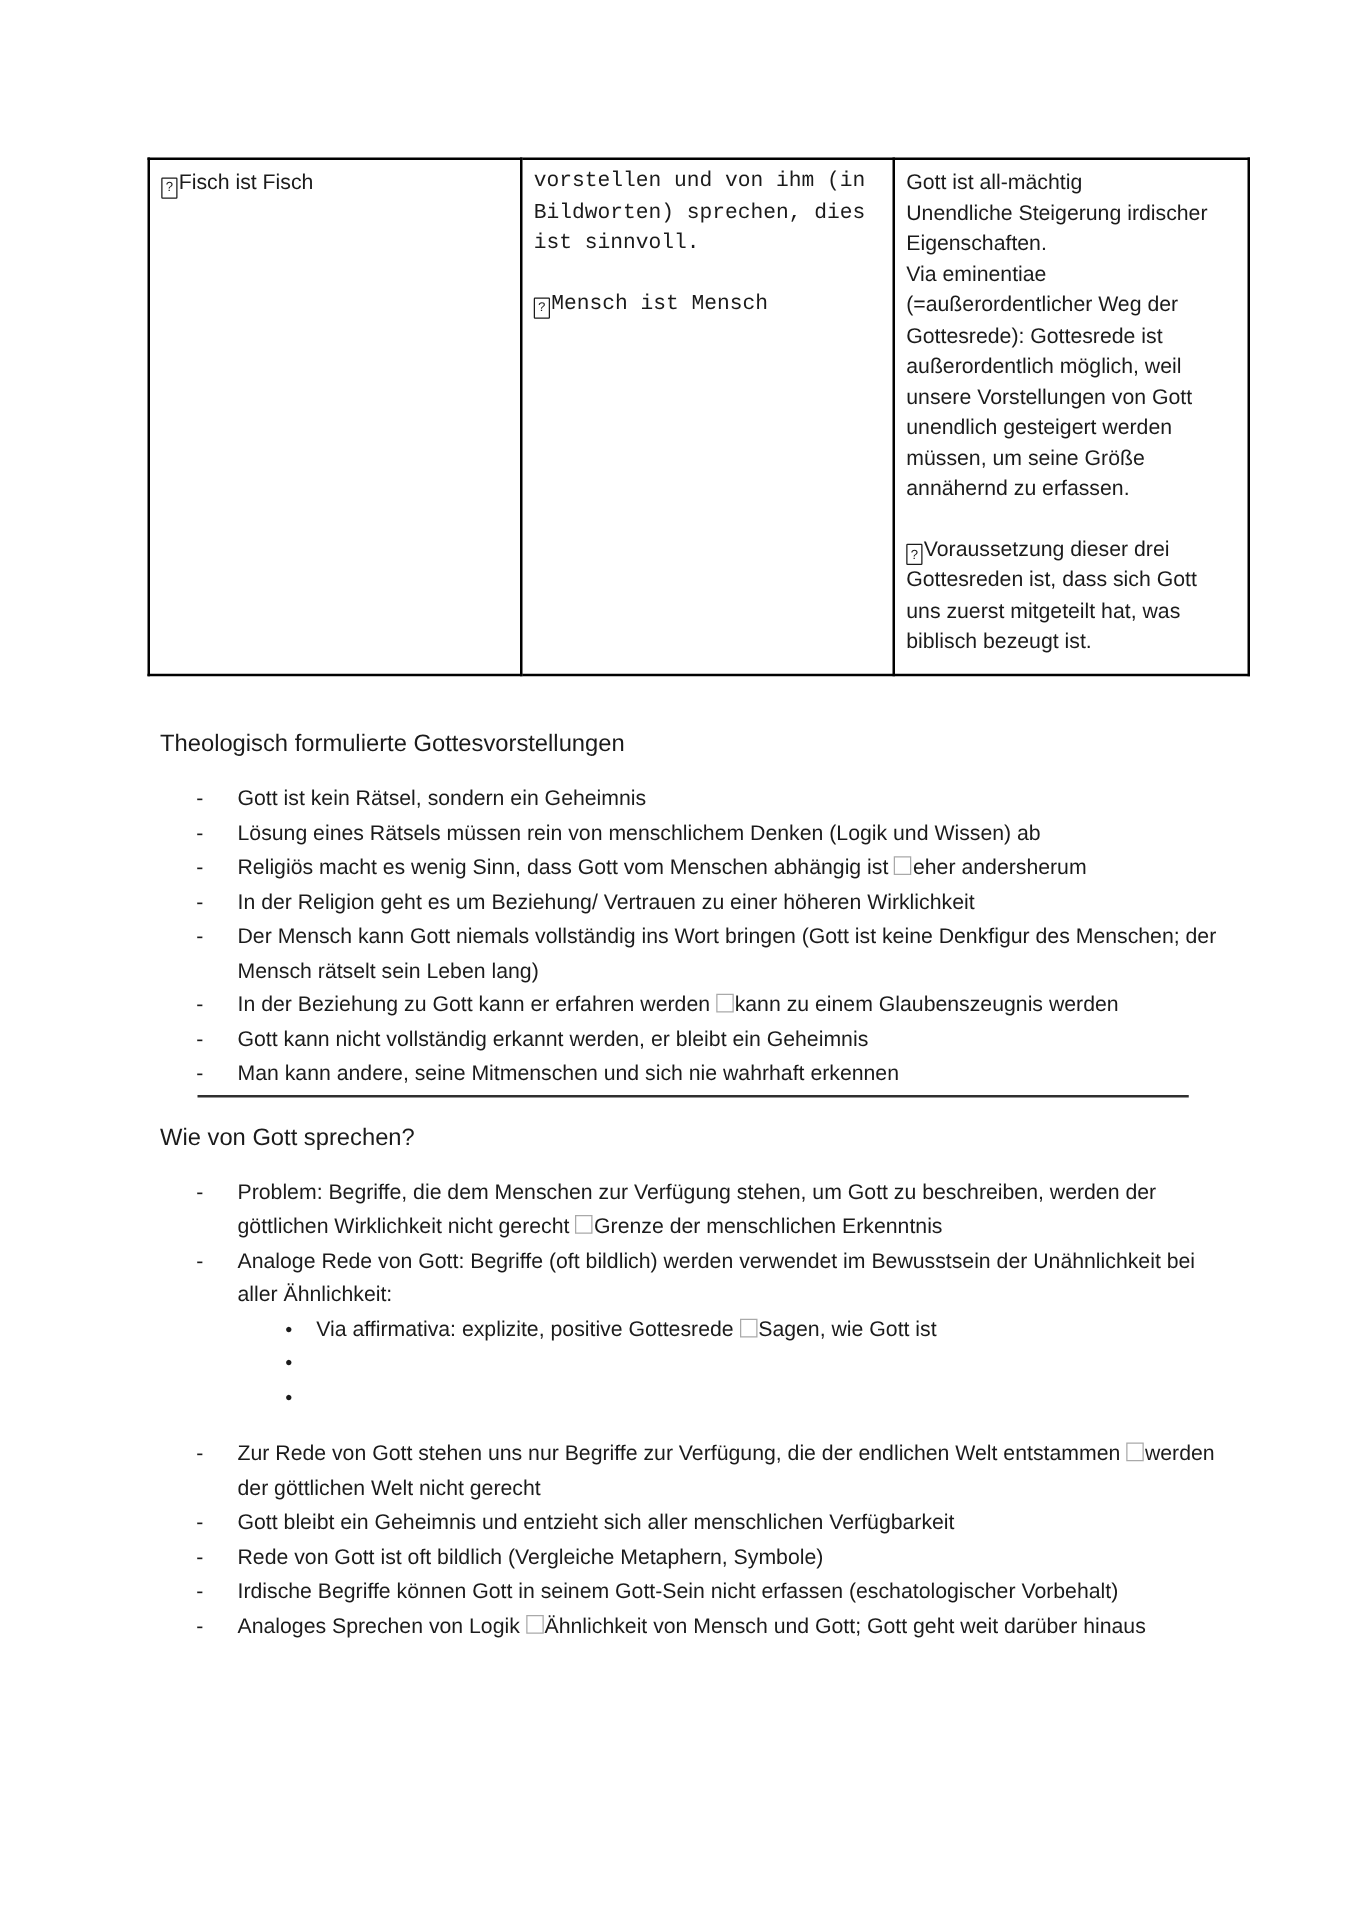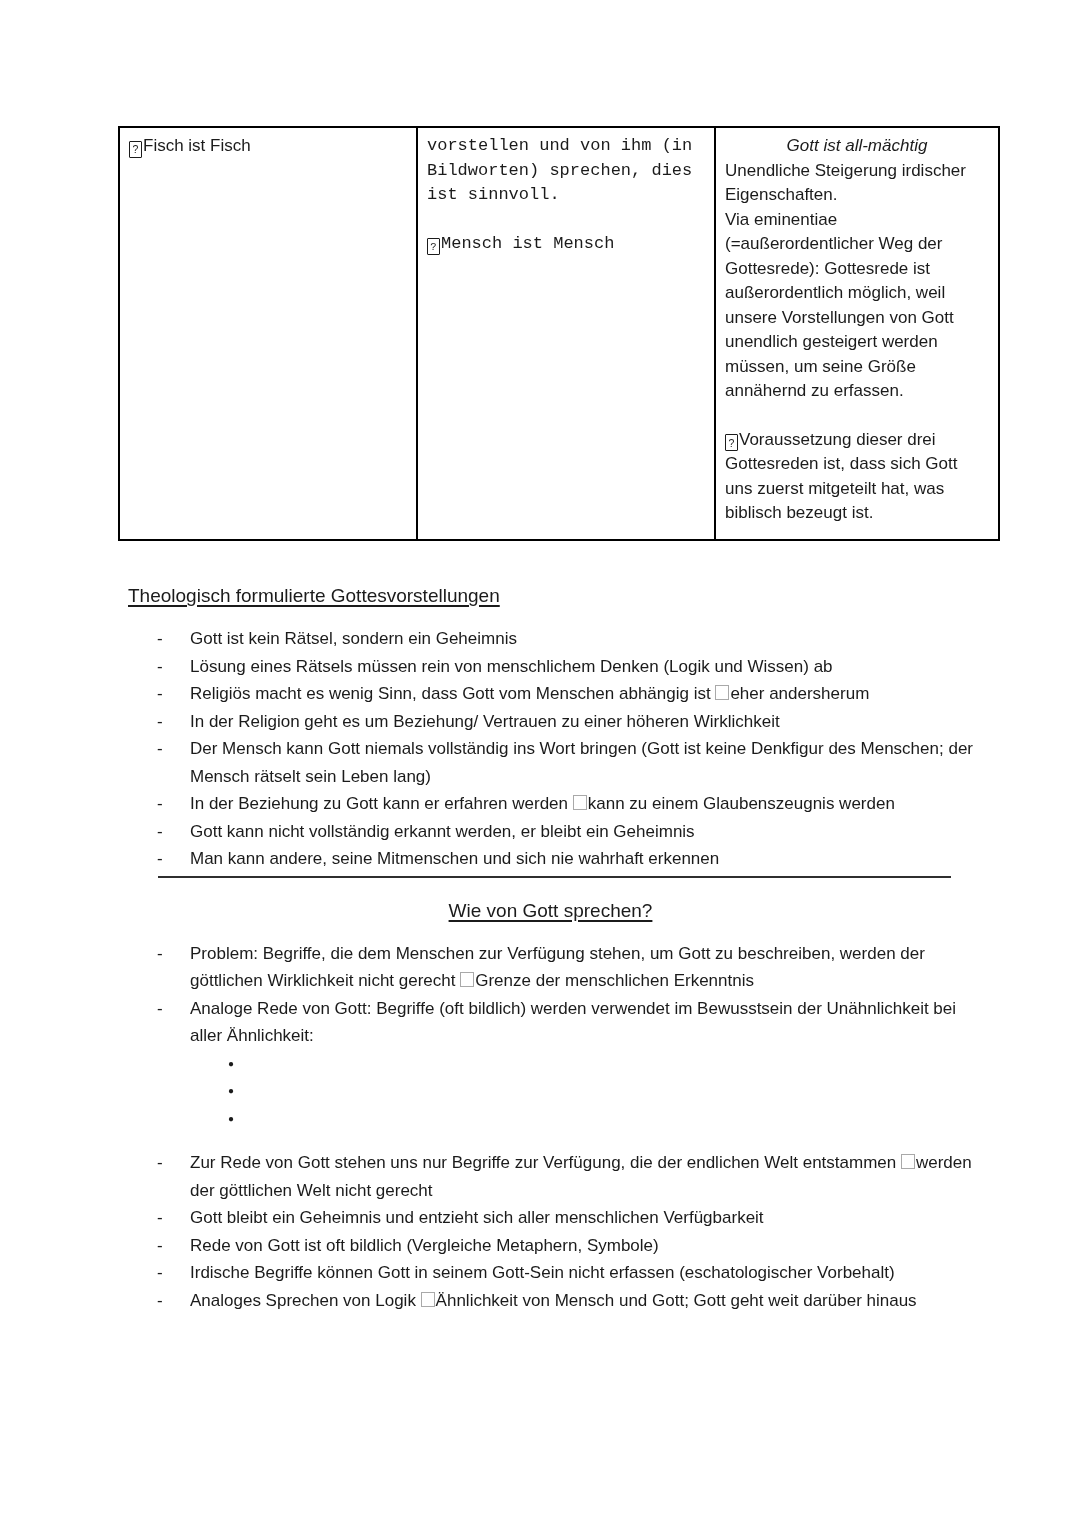--- a/index.html
+++ b/index.html
@@ -9,35 +9,35 @@
   
   table.doc-table{position:absolute;left:118px;top:126px;width:820px;height:415px;
         border-collapse:collapse;table-layout:fixed;}
   table.doc-table td{border:2px solid #000;vertical-align:top;
         font-size:17px;line-height:24.5px;padding:6px 9px 8px 9px;}
   td.c1{width:278px;padding-top:32px;}
   td.c2{width:278px;font-family:Liberation Mono, monospace;}
   td.c3{width:264px;padding-top:31px;}
   .para{margin:0;}
   .para.gap{margin-top:24px;}
-  .italic{font-style:italic;text-align:center;}
+  .italic{}
 
   
   .tofu{display:inline-flex;align-items:center;justify-content:center;
         width:11px;height:15px;border:1.5px solid #1b1b1b;border-radius:1px;
         font-size:10.5px;line-height:1;vertical-align:-2px;margin-right:1px;}
   
   .hbox{display:inline-block;width:12px;height:13px;border:1.2px solid #a9a9a9;
         vertical-align:-1px;margin-right:1px;}
 
   
   .content{position:absolute;left:128px;top:584px;width:845px;}
   .content h2{font-size:19px;font-weight:400;line-height:24px;margin:0;
-        text-decoration:underline;text-decoration-thickness:1.5px;text-underline-offset:3px;}
-  .content h2.spaced{margin-top:21px;text-align:center;}
+        text-decoration-thickness:1.5px;text-underline-offset:3px;}
+  .content h2.spaced{margin-top:21px;}
   ul.plain{list-style:none;margin:17px 0 0 0;padding:0;font-size:17px;line-height:27.5px;}
   ul.plain li{display:flex;align-items:flex-start;}
   .mk{flex:0 0 33px;margin-left:29px;}
   .mk.dot{flex:0 0 25px;margin-left:100px;font-size:10px;line-height:27.5px;}
   .txt{flex:1;}
   .rule{margin:3px 0 0 30px;width:793px;border-top:2.5px solid #2f2f2f;height:0;}
 </style>
 </head>
 <body>
 
@@ -113,20 +113,21 @@
       <li>
           <span class="mk">-</span>
           <span class="txt"><span>Problem: Begriffe, die dem Menschen zur Verfügung stehen, um Gott zu beschreiben, werden der göttlichen Wirklichkeit nicht gerecht </span><span class="hbox"></span><span>Grenze der menschlichen Erkenntnis</span></span>
         </li>
       <li>
           <span class="mk">-</span>
           <span class="txt"><span>Analoge Rede von Gott: Begriffe (oft bildlich) werden verwendet im Bewusstsein der Unähnlichkeit bei aller Ähnlichkeit:</span></span>
         </li>
       <li>
           <span class="mk dot">●</span>
+          <span class="txt"><span>Via affirmativa: explizite, positive Gottesrede </span><span class="hbox"></span><span>Sagen, wie Gott ist</span></span>
         </li>
       <li>
           <span class="mk dot">●</span>
         </li>
       <li>
           <span class="mk dot">●</span>
         </li>
     </ul>
 
     <ul class="plain">

